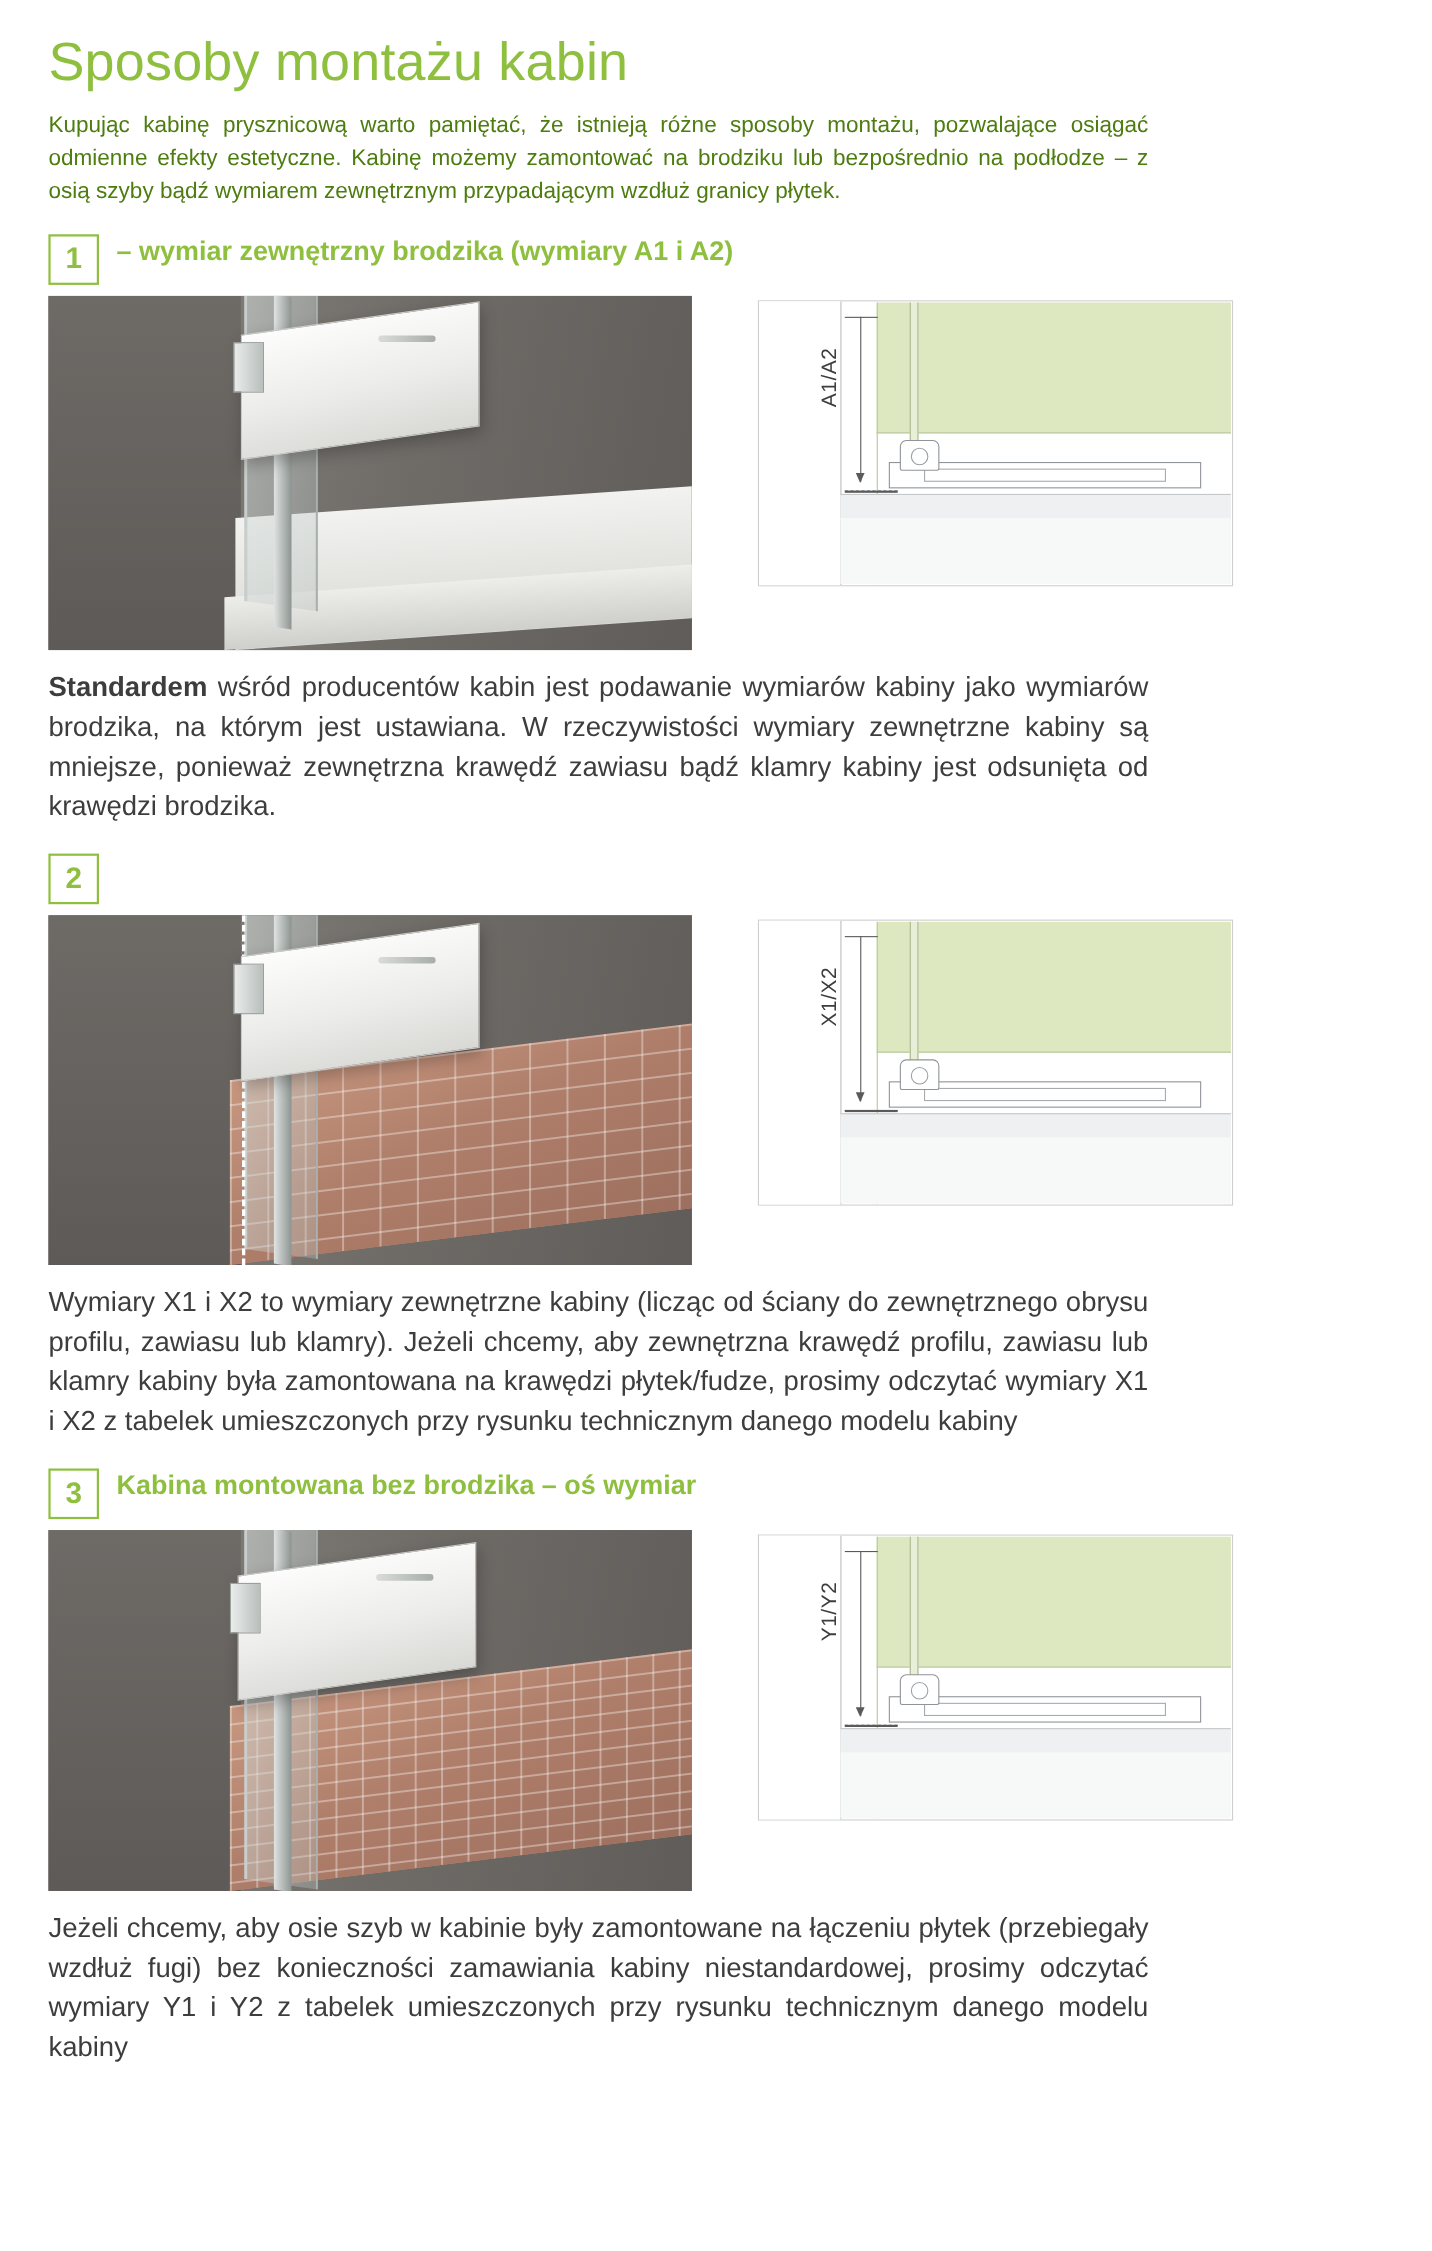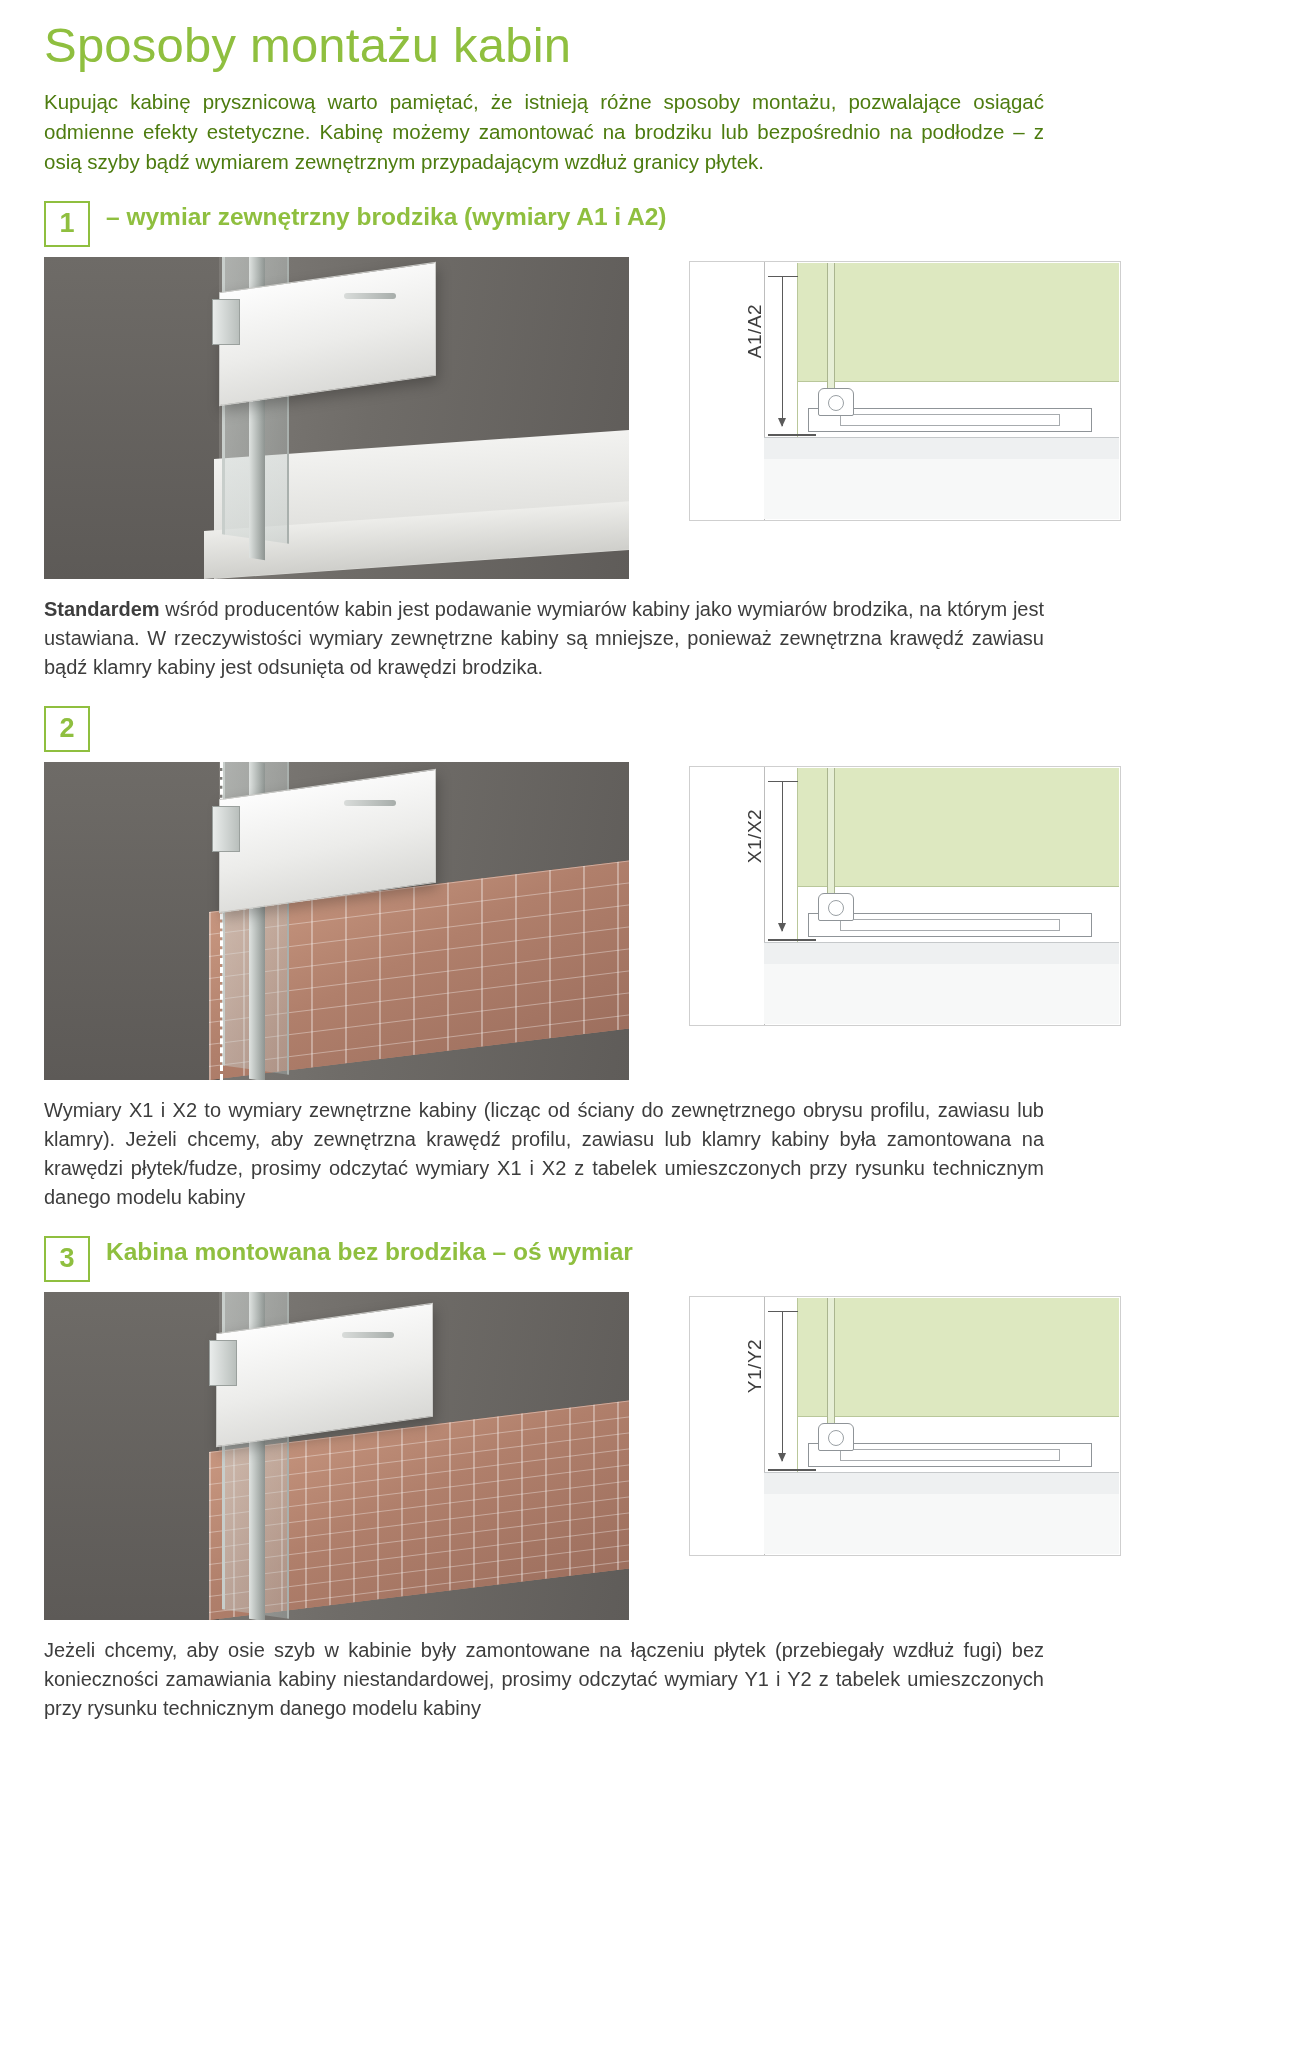--- a/index.html
+++ b/index.html
@@ -9,21 +9,21 @@
   }
   body {
     width: 1302px;
     font-family: "Liberation Sans", sans-serif;
     color: #3b3b3b;
     -webkit-font-smoothing: antialiased;
   }
   .page {
     width: 1088px;
     box-sizing: border-box;
-    padding: 16px 44px 40px 44px;
+    padding: 28px 44px 40px 44px;
     position: relative;
   }
   h1.page-title {
     font-size: 49px;
     font-weight: 400;
     color: #8fbf3f;
     margin: 4px 0 16px 0;
     letter-spacing: 0.2px;
     line-height: 1.05;
   }
@@ -296,21 +296,21 @@
     left: 38px;
     top: 58px;
     transform: rotate(-90deg);
     transform-origin: center;
     font-size: 19px;
     color: #3d3d3d;
     white-space: nowrap;
     letter-spacing: 0.5px;
   }
   p.body-text {
-    font-size: 20px;
+    font-size: 25px;
     line-height: 1.45;
     color: #3d3d3d;
     margin: 0 0 6px 0;
     text-align: justify;
     max-width: 1228px;
   }
   p.body-text b { font-weight: 700; }
 </style>
 </head>
 <body>

